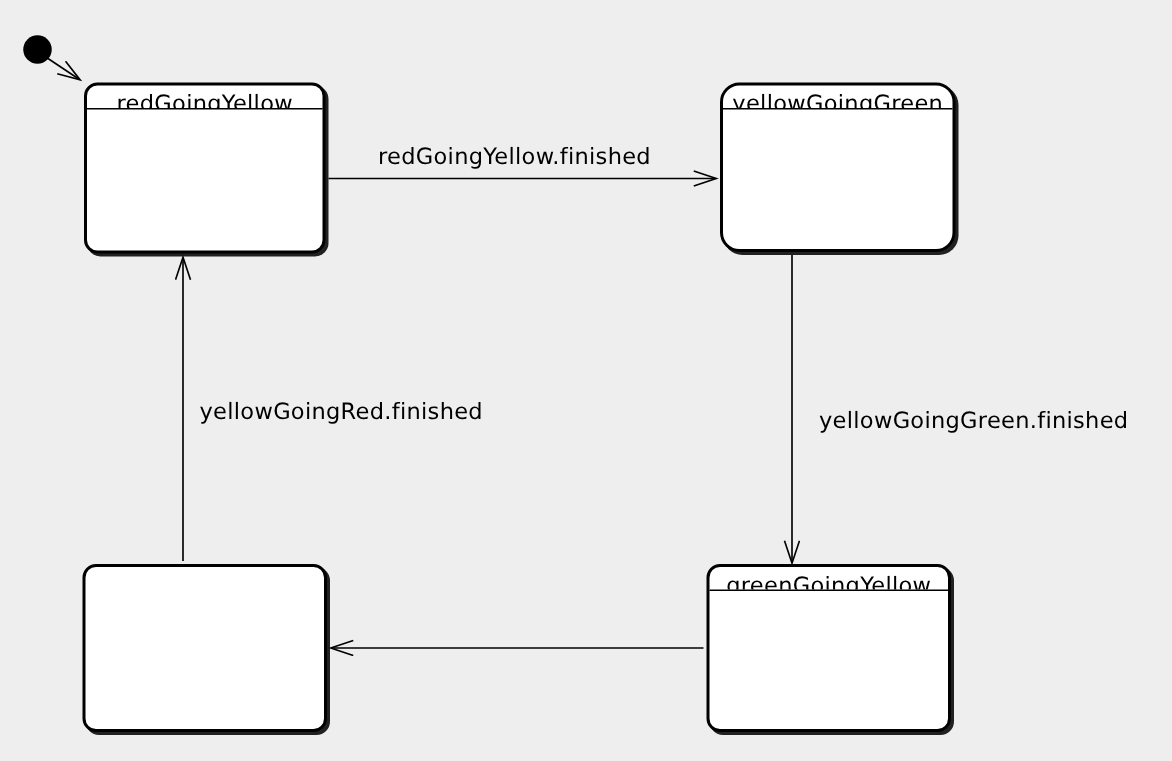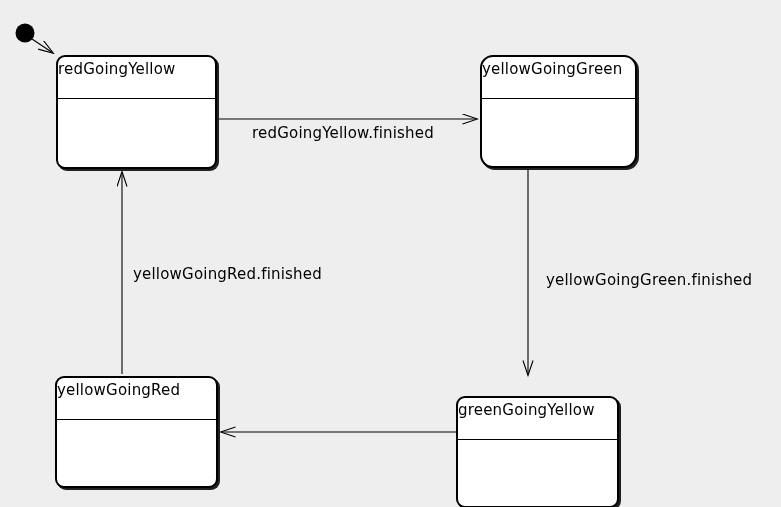--- a/index.html
+++ b/index.html
@@ -17,40 +17,41 @@
   .state{
     position:absolute;
     box-sizing:border-box;
     background:#ffffff;
     border:2px solid #000;
     border-radius:9px;
     box-shadow:2px 2px 0 rgba(10,10,10,0.9);
   }
   .state .title{
     box-sizing:border-box;
-    height:42px;line-height:24px;
+    height:16px;line-height:24px;
     border-bottom:1px solid #000;
+    text-align:center;
     font-size:15px;
     letter-spacing:0.2px;
     white-space:nowrap;
     overflow:hidden;
   }
   .state .body{height:calc(100% - 26px);}
   .tlabel{
     position:absolute;
     font-size:15px;
     letter-spacing:0.2px;
     white-space:nowrap;
     line-height:19px;
   }
   #state-redGoingYellow   {left:56px; top:55px;  width:161px;height:114px;}
   #state-yellowGoingGreen {left:480px;top:55px;  width:157px;height:113px;border-radius:13px;}
   #state-yellowGoingRed   {left:55px; top:376px; width:163px;height:112px;}
-  #state-greenGoingYellow {left:456px;top:376px; width:163px;height:112px;margin-top:20px;}
-  #label-t1{left:252px;top:95px;margin-top:29px;}
+  #state-greenGoingYellow {left:471px;top:376px; width:163px;height:112px;}
+  #label-t1{left:252px;top:95px;}
   #label-t2{left:546px;top:271px;text-align:center;}
   #label-t3{left:238px;top:408px;}
   #label-t4{left:133px;top:265px;}
 </style>
 </head>
 <body>
 
 <div class="canvas">
 
   <svg class="wires" width="781" height="507" viewBox="0 0 781 507">
@@ -76,21 +77,20 @@
     <div class="title">redGoingYellow</div>
     <div class="body"></div>
   </div>
 
   <div class="state" id="state-yellowGoingGreen">
     <div class="title">yellowGoingGreen</div>
     <div class="body"></div>
   </div>
 
   <div class="state" id="state-yellowGoingRed">
-    <div class="title">yellowGoingRed</div>
     <div class="body"></div>
   </div>
 
   <div class="state" id="state-greenGoingYellow">
     <div class="title">greenGoingYellow</div>
     <div class="body"></div>
   </div>
 
   <div class="tlabel" id="label-t1">redGoingYellow.finished</div>
 

